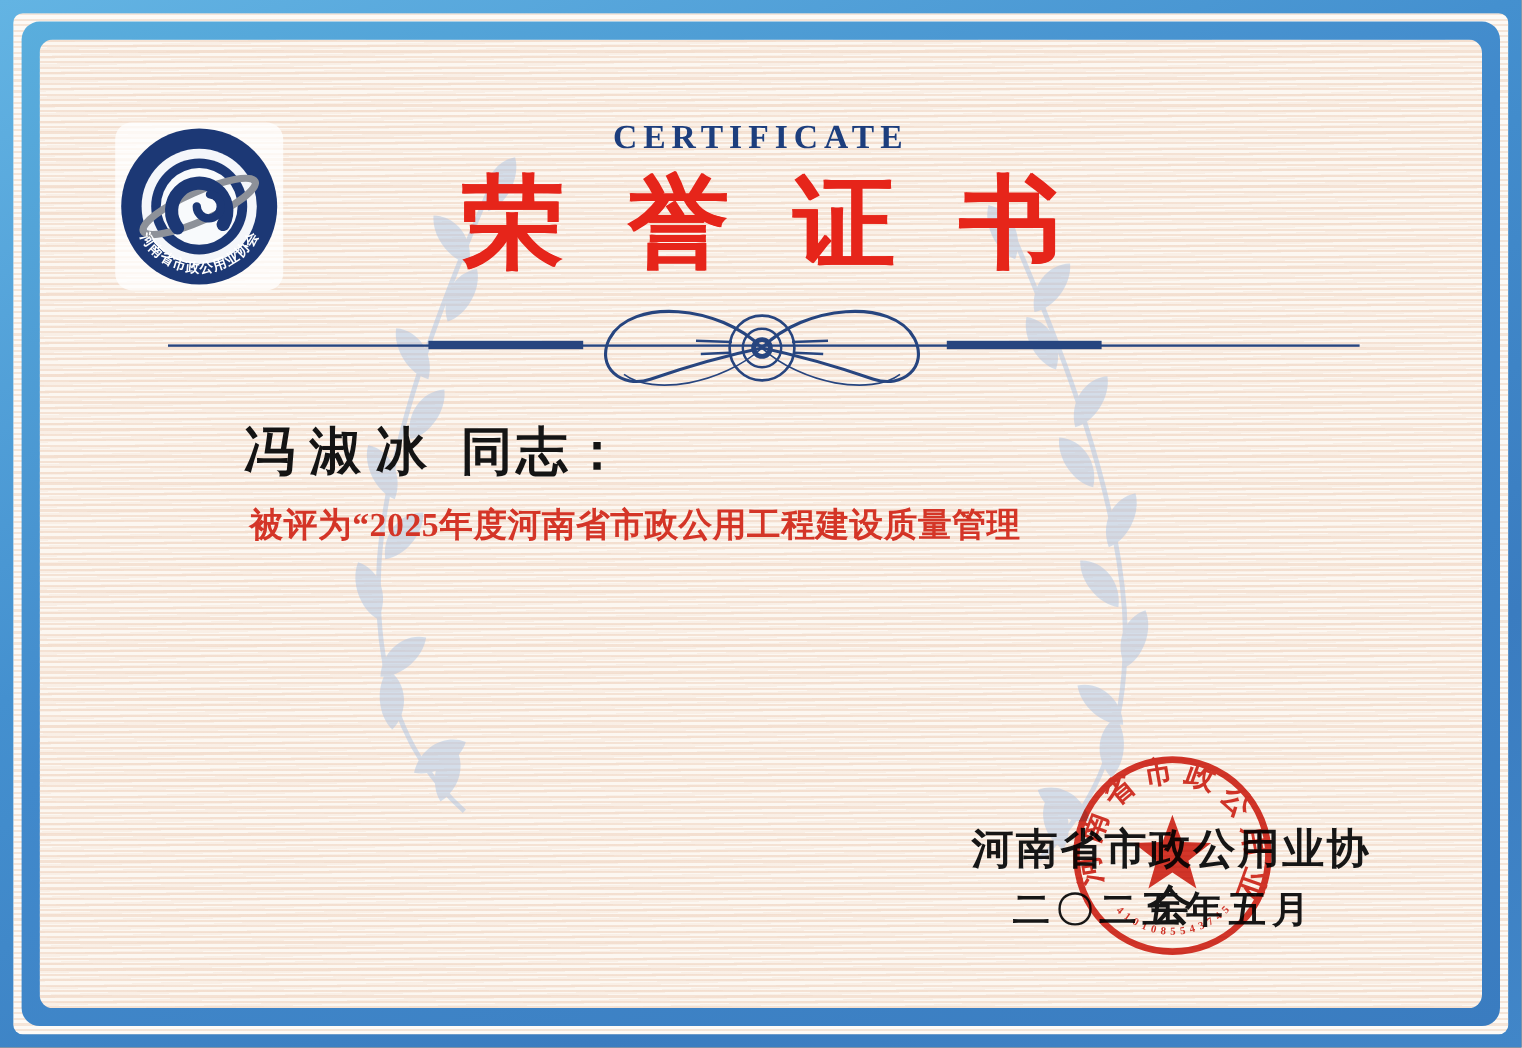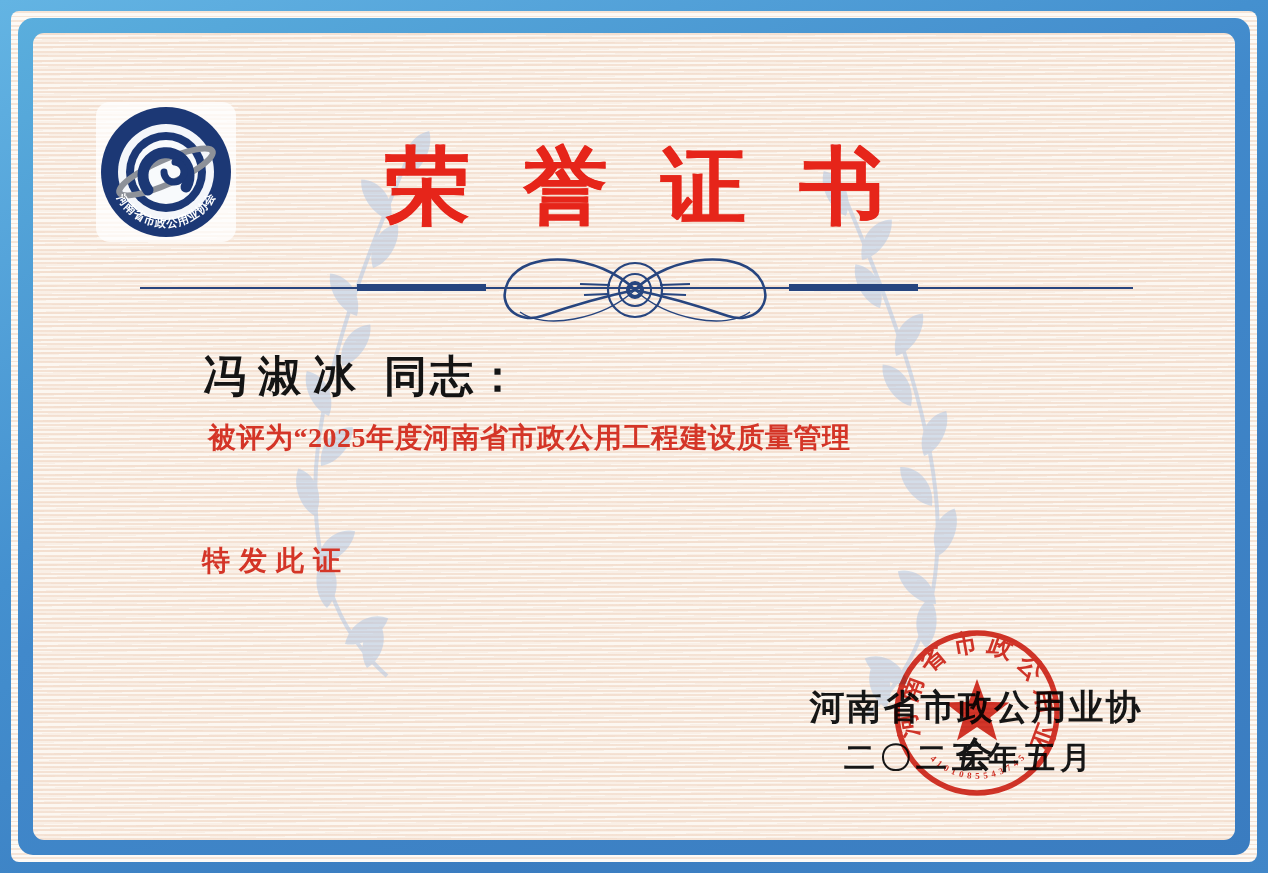--- a/index.html
+++ b/index.html
@@ -116,20 +116,21 @@
         <ellipse cx="68" cy="68" rx="51" ry="12" fill="none" stroke="#8d9199" stroke-width="6" transform="rotate(-24 68 68)"></ellipse>
         <path d="M 50 86 A 23 23 0 1 1 88 83" fill="none" stroke="#1c3875" stroke-width="11" stroke-linecap="round"></path>
         <path d="M 66 68 a 10 10 0 1 0 11 -10" fill="none" stroke="#1c3875" stroke-width="7" stroke-linecap="round"></path>
         <path id="logoArc" d="M 18.2 91.2 A 55 55 0 0 0 117.8 91.2" fill="none"></path>
         <text font-size="11.5" font-weight="700" fill="#ffffff" letter-spacing="1">
           <textPath href="#logoArc" startOffset="2" textLength="122">河南省市政公用业协会</textPath>
         </text>
       </svg>
     </div>
 
+    <div class="cert-en">CERTIFICATE</div>
     <div class="cert-cn">荣誉证书</div>
 
     <div class="rule-line"></div>
     <div class="rule-bar l"></div>
     <div class="rule-bar r"></div>
     <svg class="flourish" width="302" height="80" viewBox="0 0 302 80">
       <g fill="none" stroke="#27457f">
         <circle cx="151" cy="40" r="27" stroke-width="2.2"></circle>
         <circle cx="151" cy="40" r="16" stroke-width="2"></circle>
         <circle cx="151" cy="40" r="7" stroke-width="4"></circle>
@@ -142,21 +143,20 @@
         <path d="M176 35 L 206 34" stroke-width="2"></path>
         <path d="M178 44 L 202 45" stroke-width="2"></path>
       </g>
     </svg>
 
     <div class="name-line">
       <span class="nm">冯淑冰</span><span class="sal">同志：</span>
     </div>
 
     <div class="red-line red-1">被评为“2025年度河南省市政公用工程建设质量管理</div>
-    <div class="red-line red-3">特发此证</div>
 
     <div class="issuer">河南省市政公用业协会</div>
     <div class="idate">二〇二五年五月</div>
 
     <svg class="seal" width="176" height="176" viewBox="0 0 176 176">
       <circle cx="88" cy="88" r="80" fill="none" stroke="#d2261a" stroke-width="5.5"></circle>
       <polygon fill="#d2261a" points="88,54 96.2,76.7 120.3,77.5 101.3,92.3 108,115.5 88,102 68,115.5 74.7,92.3 55.7,77.5 79.8,76.7"></polygon>
       <path id="sealArc" d="M 31.8 114.2 A 62 62 0 1 1 144.2 114.2" fill="none"></path>
       <text font-size="25" font-weight="700" fill="#d2261a">
         <textPath href="#sealArc" startOffset="4" textLength="316">河南省市政公用业协会</textPath>

